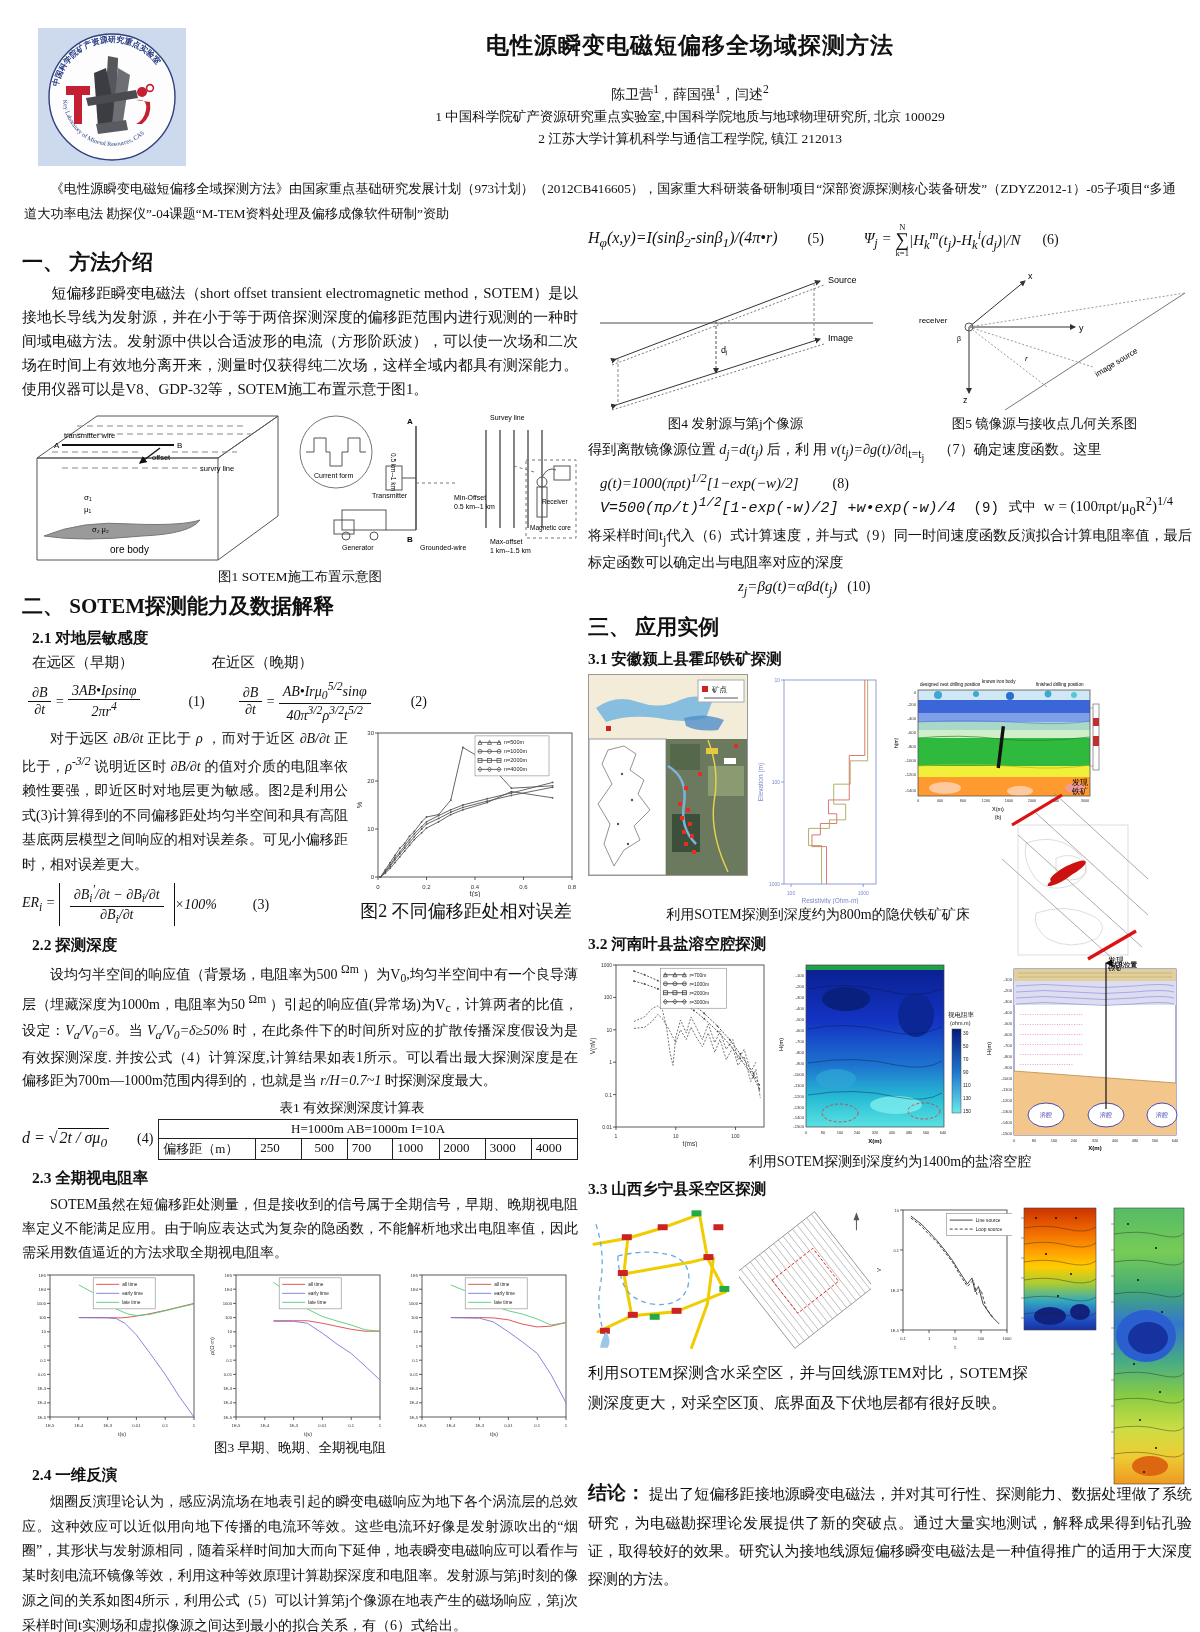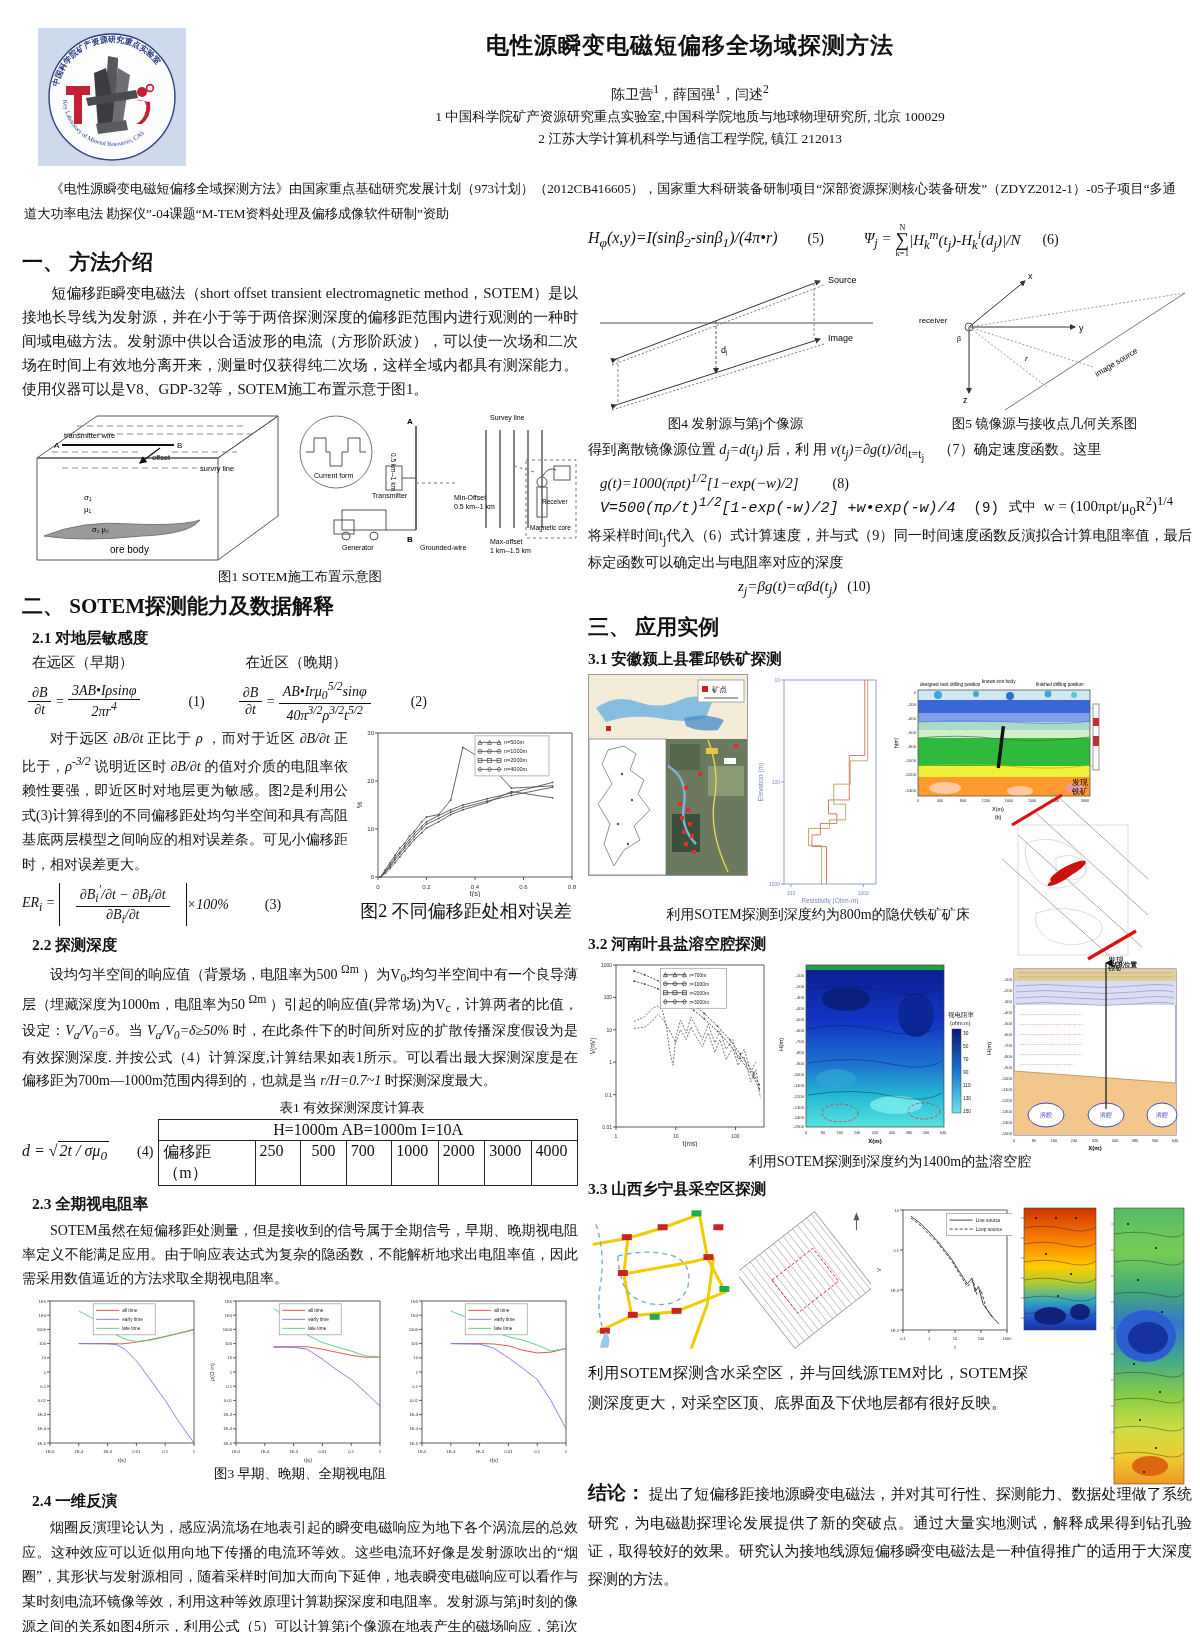--- a/index.html
+++ b/index.html
@@ -19,29 +19,29 @@
   h1{font-size:21px;margin:6px 0 6px 0;font-weight:bold;}
   h2{font-size:15.5px;margin:8px 0 4px 10px;font-weight:bold;}
   .para{font-size:14.8px;line-height:1.62;text-align:justify;text-indent:2em;}
   .para2{font-size:14px;line-height:1.6;text-align:justify;}
   .cap{font-size:13.5px;text-align:center;margin:2px 0 4px 0;}
   
   .math{font-style:italic;font-family:"Liberation Serif",serif;}
   .frac{display:inline-block;text-align:center;vertical-align:middle;line-height:1.15;}
   .frac .num{display:block;border-bottom:1px solid #111;padding:0 4px;}
   .frac .den{display:block;padding:0 4px;}
-  .abs{border-left:1px solid #111;border-right:1px solid #111;padding:0 16px;}
+  .abs{border-left:1px solid #111;border-right:1px solid #111;padding:0 10px;}
   .eqrow{display:flex;align-items:center;font-size:14px;}
   .eqtag{font-style:normal;margin-left:10px;font-size:14px;}
   .sum{display:inline-flex;flex-direction:column;align-items:center;line-height:.95;vertical-align:middle;}
   .sum .t,.sum .b{font-size:8.5px;font-style:normal;}
   .sum .s{font-size:19px;font-style:normal;}
   .rad{border-top:1.2px solid #111;padding:0 2px;}
   
-  table.t1{border-collapse:collapse;font-size:16px;}
+  table.t1{border-collapse:collapse;font-size:13px;}
   table.t1 td{border:1px solid #222;padding:1px 4px;vertical-align:top;}
   
   .figrow{display:flex;align-items:flex-start;}
   .tallwrap{height:146px;}
   .concl{font-size:15px;line-height:1.85;text-align:justify;margin-top:58px;}
   .concl .clabel{font-size:19px;font-weight:bold;}
   svg{display:block;}
   .minimap{position:absolute;left:408px;top:540px;}
 </style>
 </head>
@@ -165,21 +165,21 @@
         <text x="252" y="96" font-size="6.5">Receiver</text>
         <text x="240" y="122" font-size="6.5">Magnetic core</text>
       </svg>
     </div>
     <div class="cap">图1  SOTEM施工布置示意图</div>
 
     <h1>二、 SOTEM探测能力及数据解释</h1>
     <h2>2.1 对地层敏感度</h2>
     <div style="display:flex;font-size:14.5px;">
       <span style="margin-left:10px;">在远区（早期）</span>
-      <span style="margin-left:112px;">在近区（晚期）</span>
+      <span style="margin-left:78px;">在近区（晚期）</span>
     </div>
 
     <div style="display:flex;margin:8px 0 4px 6px;">
       <div class="eqrow math">
         <span class="frac">
             <span class="num">∂B</span>
             <span class="den">∂t</span>
           </span>
         <span>&nbsp;=&nbsp;</span>
         <span class="frac">

